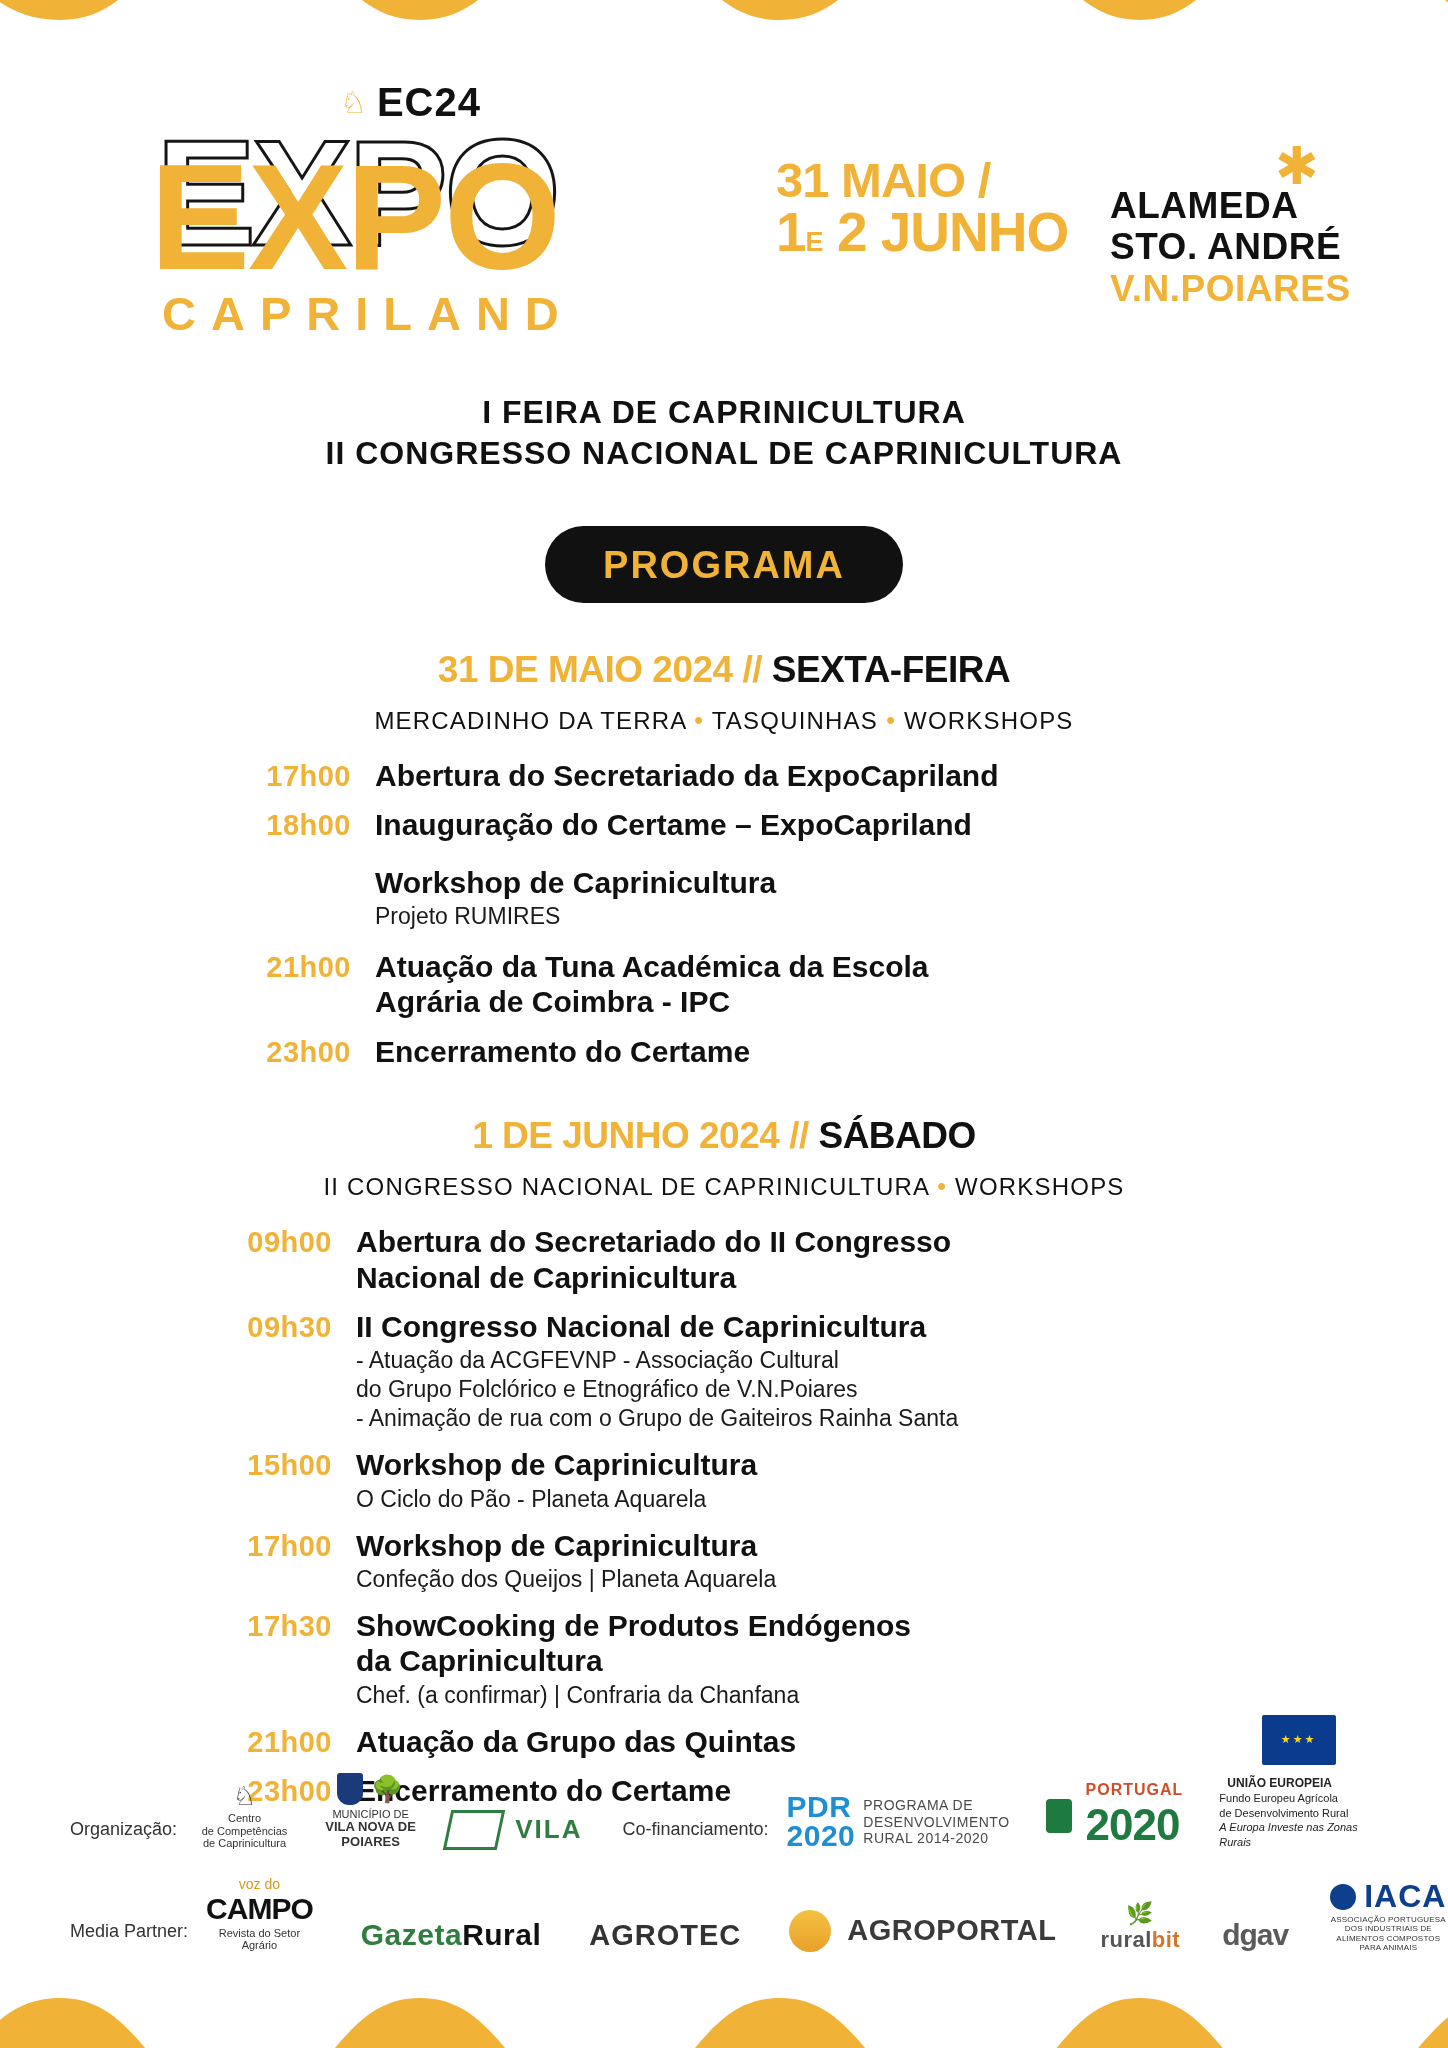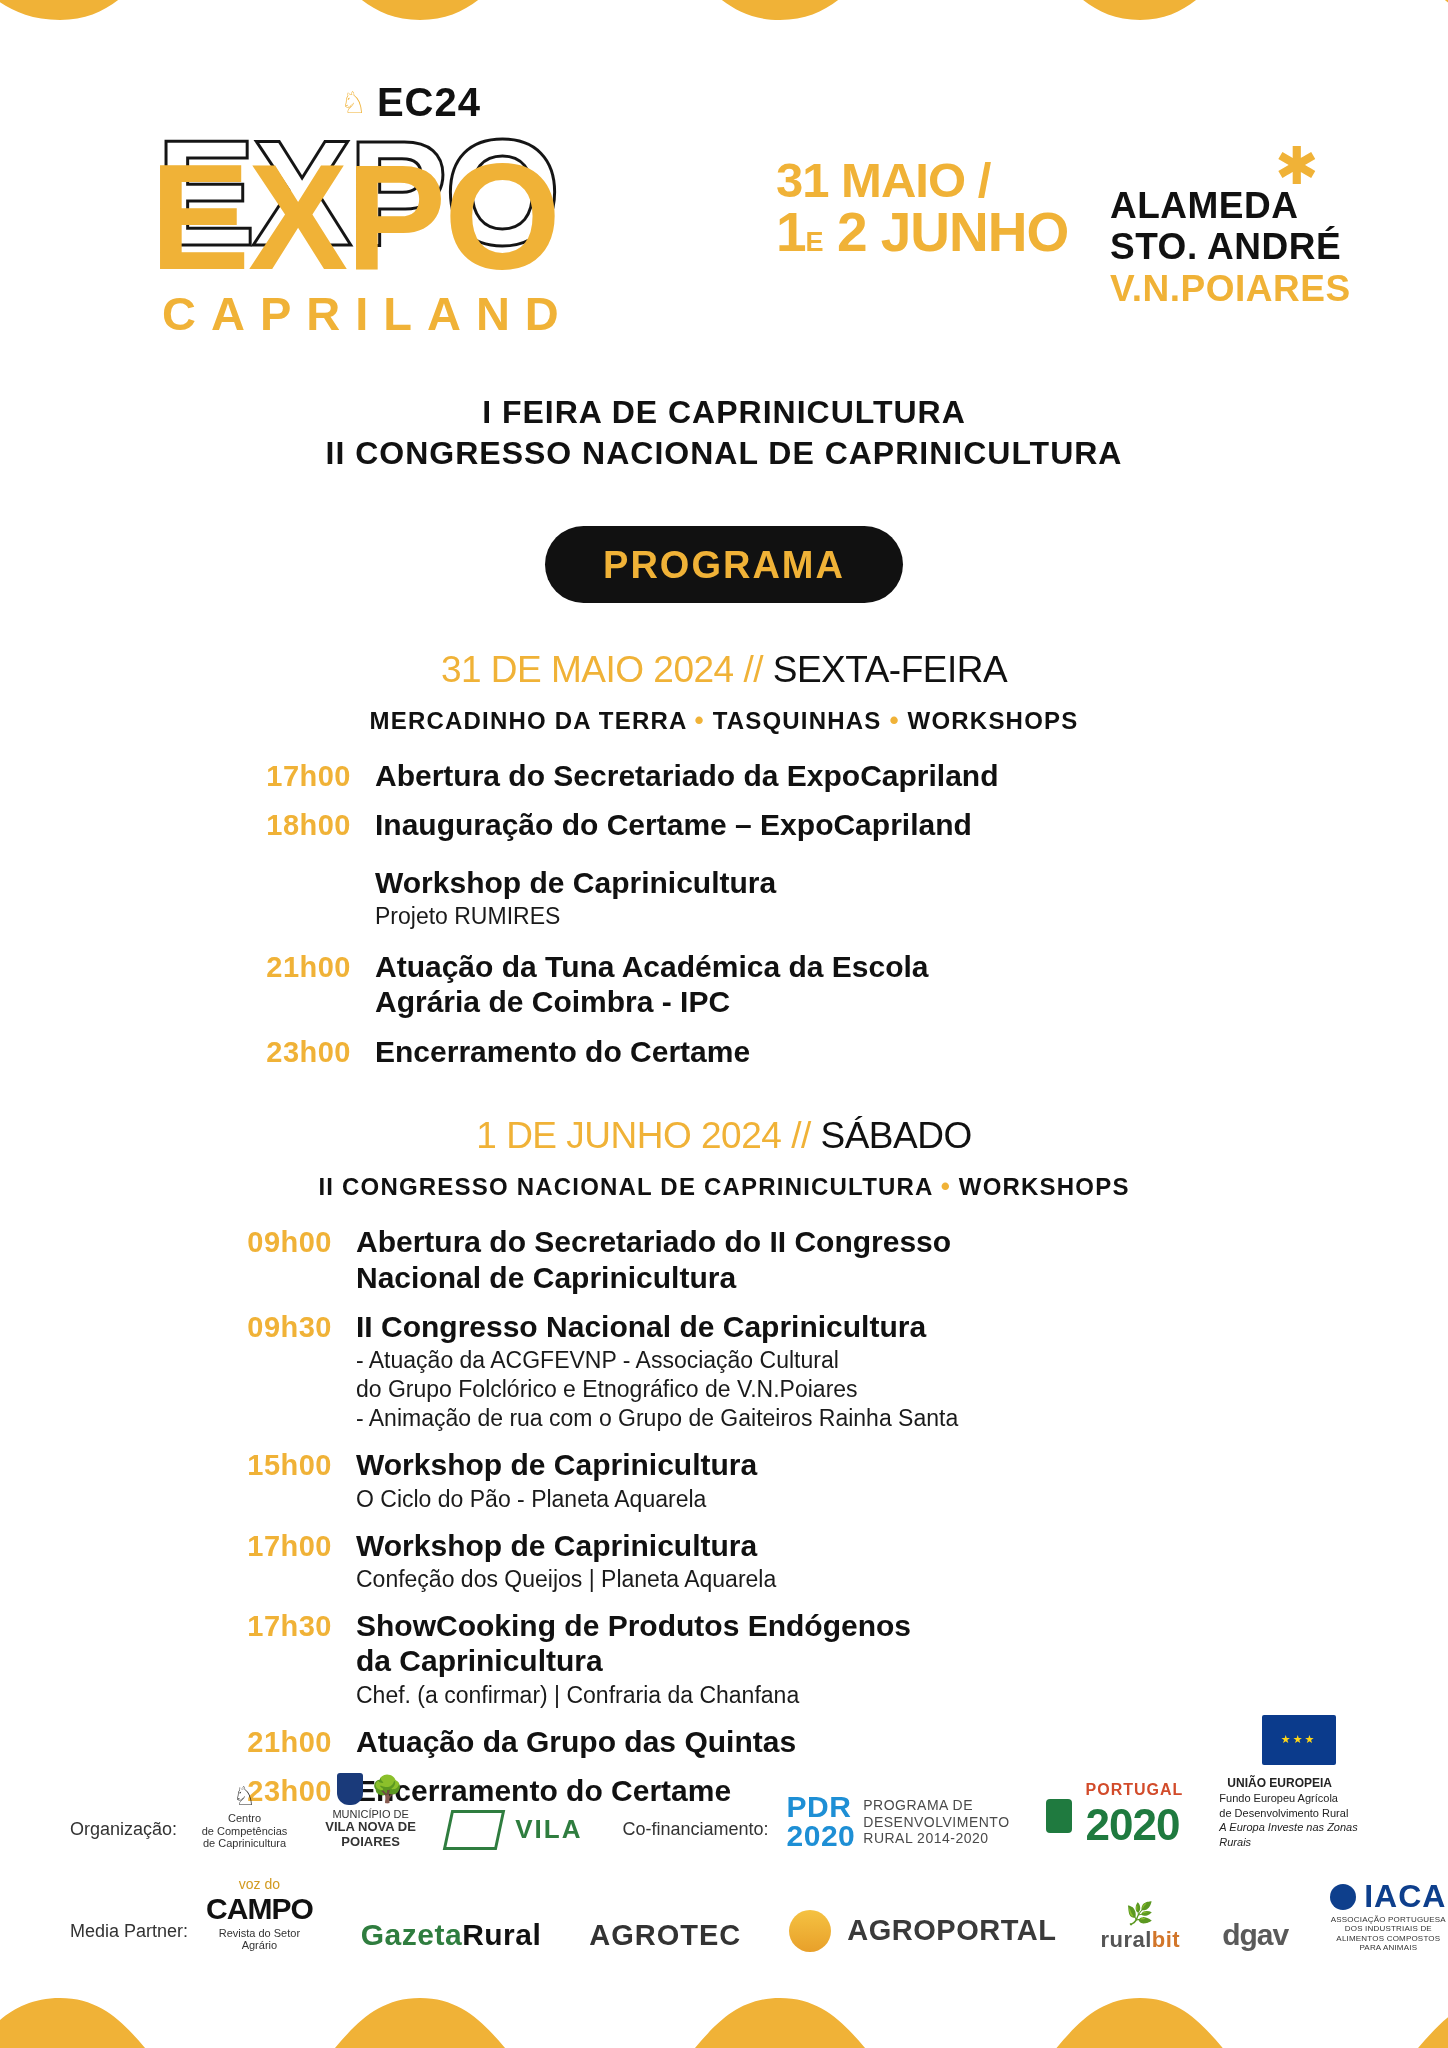--- a/index.html
+++ b/index.html
@@ -165,32 +165,32 @@
     letter-spacing: 2px;
     padding: 18px 58px 16px 58px;
     border-radius: 42px;
   }
 
   
   .day-header {
     text-align: center;
     margin-top: 46px;
     font-size: 37px;
-    font-weight: normal;
+    font-weight: bold;
     letter-spacing: -0.5px;
   }
   .day-header .date { color: #f0b237; }
   .day-header .sep { color: #f0b237; }
   .day-header .weekday { color: #111; }
 
   .day-tags {
     text-align: center;
     margin-top: 14px;
     font-size: 24px;
-    font-weight: bold;
+    font-weight: normal;
     letter-spacing: 1.2px;
     color: #111;
   }
   .day-tags .dot { color: #f0b237; font-size: 26px; }
 
   .schedule {
     margin: 22px auto 0 auto;
     width: 1010px;
   }
   .row {

